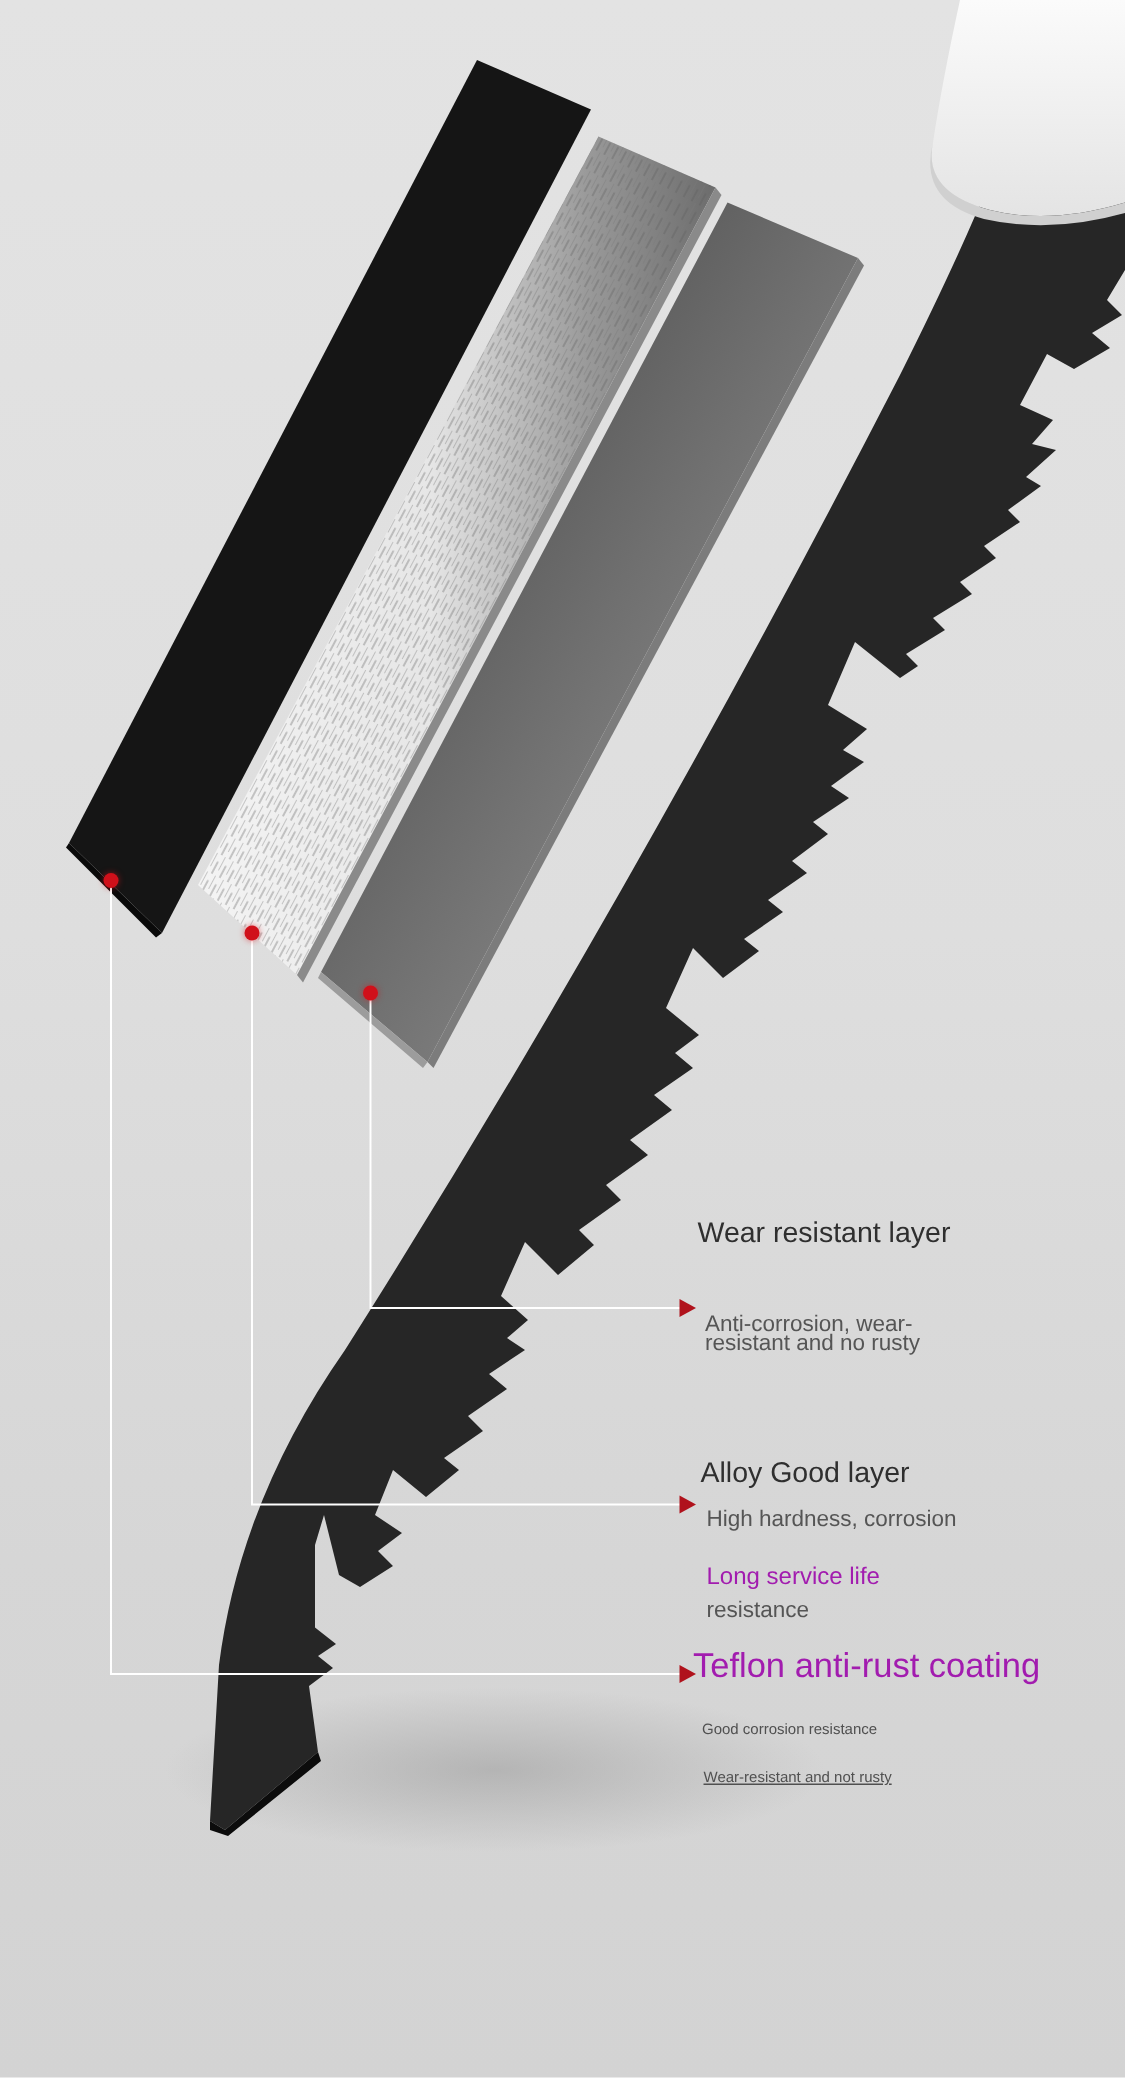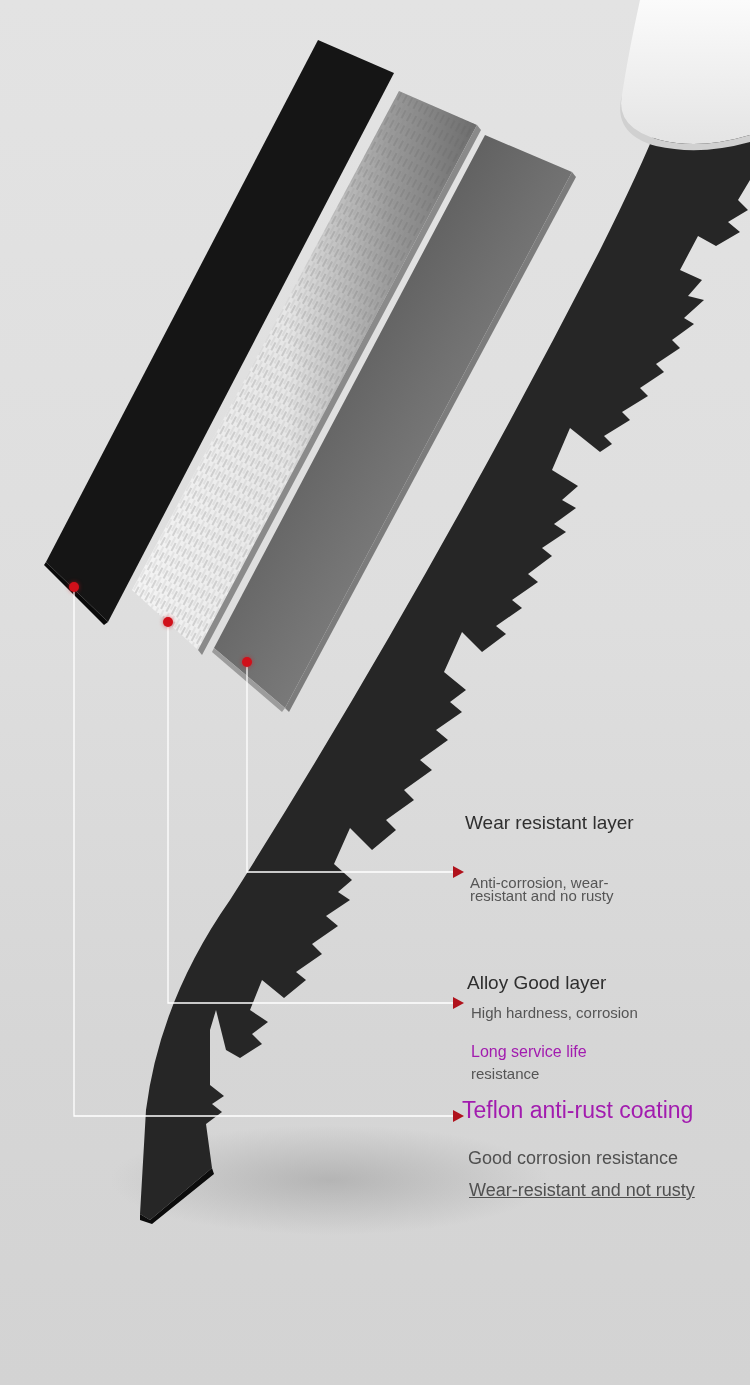--- a/index.html
+++ b/index.html
@@ -7,21 +7,21 @@
     width: 750px; height: 1385px; overflow: hidden; position: relative;
     background: linear-gradient(180deg, #e3e3e3 0%, #dedede 45%, #d6d6d6 75%, #d3d3d3 100%);
     font-family: "Liberation Sans", sans-serif;
   }
   .stage { position: absolute; left: 0; top: 0; width: 750px; height: 1385px; }
   .stage svg { position: absolute; left: 0; top: 0; }
   .label { position: absolute; color: #3a3a3a; white-space: nowrap; }
   .title { font-size: 19px; color: #2f2f2f; }
   .title.big { font-size: 23px; color: #a21caf; }
   .desc { font-size: 15px; color: #555; line-height: 13px; }
-  .desc2 { font-size: 18px; color: #505050; }
+  .desc2 { font-size: 10px; color: #505050; }
   .marker {
     position: absolute; width: 0; height: 0;
     border-top: 6px solid transparent; border-bottom: 6px solid transparent;
     border-left: 11px solid #b0121c;
   }
   .dot {
     position: absolute; width: 10px; height: 10px; border-radius: 50%;
     background: #d0101a; box-shadow: 0 0 4px rgba(220,20,30,0.6);
   }
 </style>

